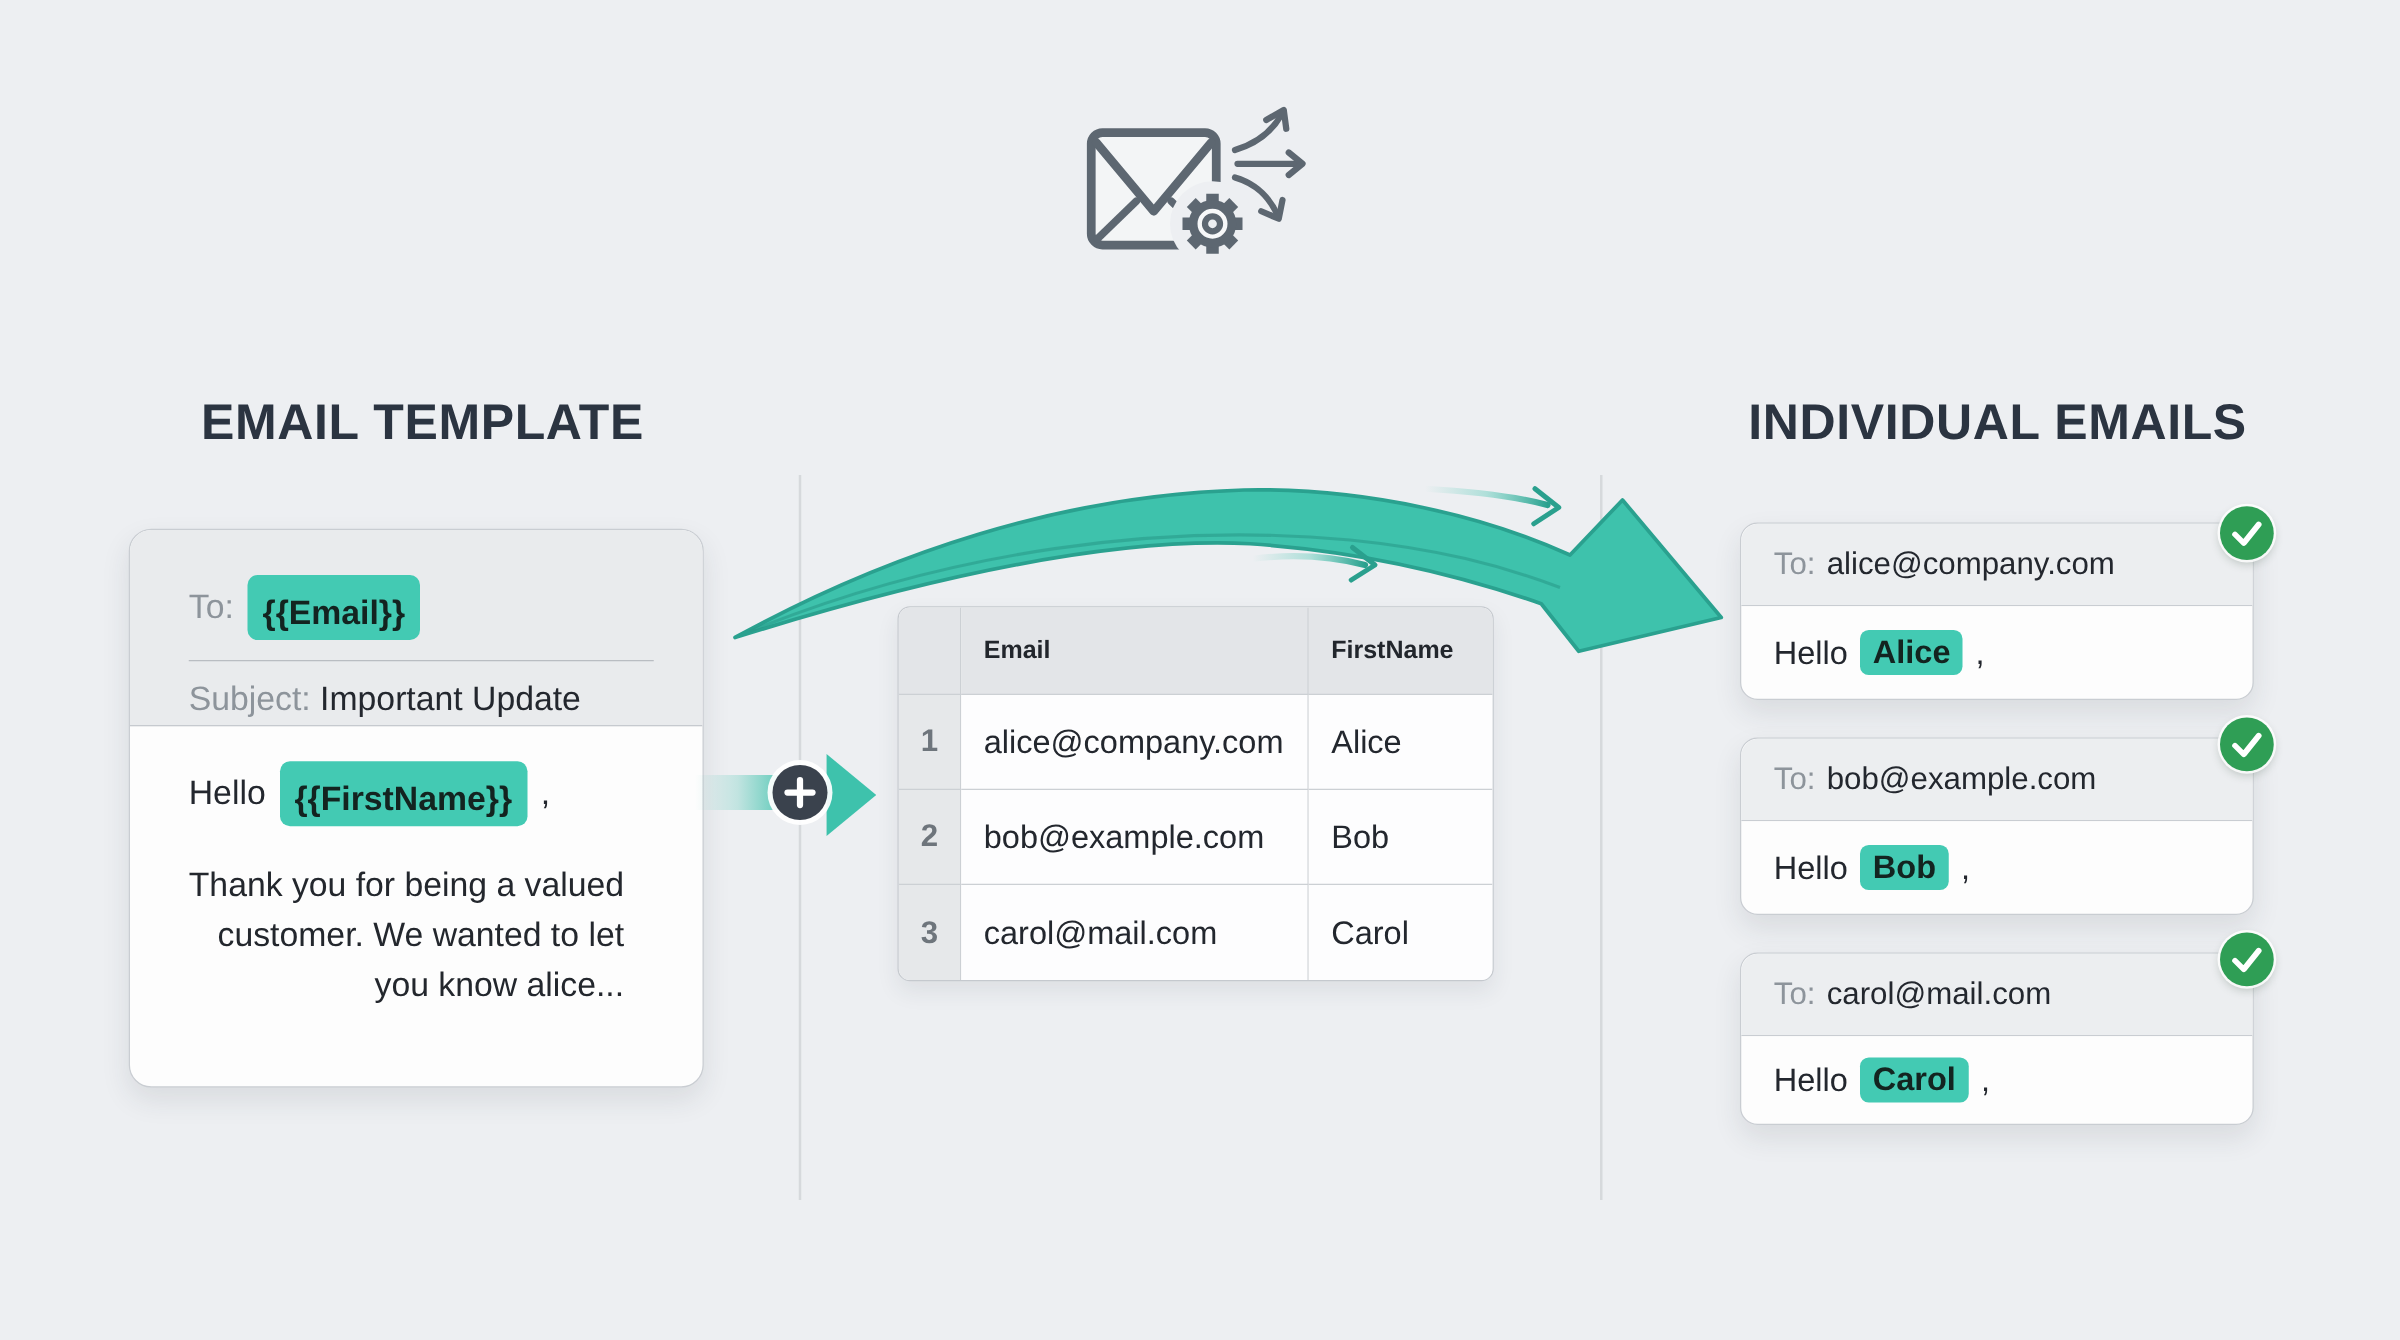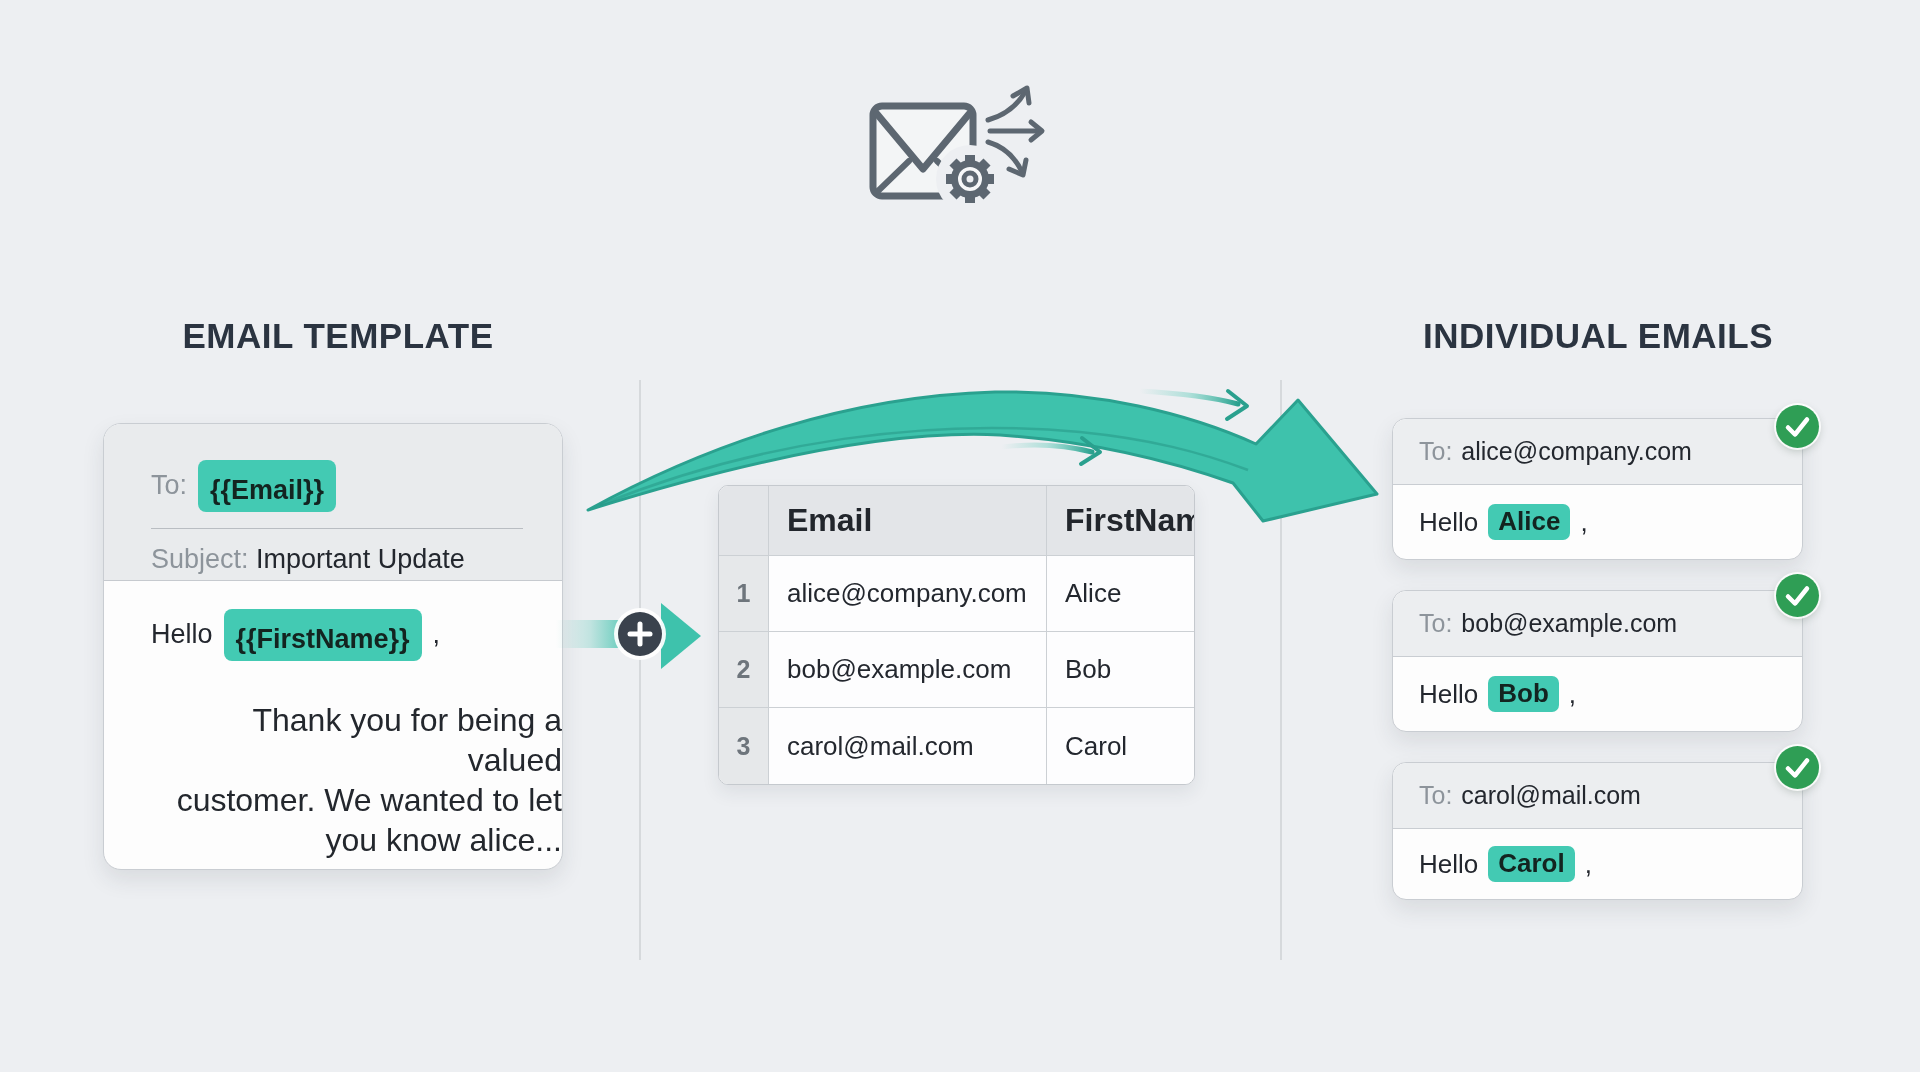--- a/index.html
+++ b/index.html
@@ -11,21 +11,21 @@
     color:#23272e;
   }
   
   .divider{position:absolute;top:380px;width:2px;height:580px;background:#d6d9dc;z-index:1;}
   .divider.left{left:639px;}
   .divider.right{left:1280px;}
 
   
   .col-title{
     position:absolute;top:316px;width:640px;text-align:center;
-    font-size:35px;font-weight:bold;letter-spacing:.5px;color:#2b3441;z-index:2;
+    font-size:40px;font-weight:bold;letter-spacing:.5px;color:#2b3441;z-index:2;
   }
   .col-title.t1{left:338px;transform:translateX(-50%);}
   .col-title.t2{left:957px;transform:translateX(-50%);}
   .col-title.t3{left:1598px;transform:translateX(-50%);}
 
   
   .card{
     position:absolute;background:#fdfdfd;border:1.5px solid #c9cdd2;
     box-shadow:0 10px 22px rgba(40,50,60,.10);z-index:2;text-align:right;
   }
@@ -35,21 +35,21 @@
   }
   .lbl{color:#8d949b;}
 
   
   .tpl{left:103px;top:423px;width:460px;height:447px;border-radius:18px;overflow:hidden;}
   .tpl-head{position:absolute;left:0;top:0;width:100%;height:157px;background:#e9ebed;border-bottom:1.5px solid #c6cacf;}
   .tpl-to{position:absolute;left:47px;top:36px;font-size:27px;display:flex;align-items:center;gap:11px;}
   .tpl-rule{position:absolute;left:47px;top:104px;width:372px;height:0;border-top:1.5px solid #b9bdc2;}
   .tpl-subject{position:absolute;left:47px;top:120px;font-size:27px;}
   .tpl-greet{position:absolute;left:47px;top:185px;font-size:27px;display:flex;align-items:center;gap:11px;}
-  .tpl-body{position:absolute;left:47px;top:276px;font-size:32px;line-height:40px;color:#23272d;}
+  .tpl-body{position:absolute;left:47px;top:264px;font-size:27px;line-height:40px;color:#23272d;}
 
   
   .merge-band{
     position:absolute;left:556px;top:620px;width:76px;height:28px;z-index:6;
     background:linear-gradient(90deg,rgba(62,194,172,0) 0%,rgba(62,194,172,.25) 45%,rgba(62,194,172,.9) 100%);
   }
   .merge-plus{
     position:absolute;left:618px;top:612px;width:44px;height:44px;border-radius:50%;
     background:#3a424d;z-index:7;box-shadow:0 0 0 4px rgba(255,255,255,.92);
     display:flex;align-items:center;justify-content:center;
@@ -64,21 +64,21 @@
   
   .rtable{
     position:absolute;left:718px;top:485px;width:477px;z-index:2;
     display:grid;grid-template-columns:50px 278px 147px;
     border:1.5px solid #c5c9ce;border-radius:10px;overflow:hidden;
     background:#fdfdfe;box-shadow:0 8px 18px rgba(40,50,60,.08);
   }
   .cell{display:flex;align-items:center;border-right:1.5px solid #ccd0d4;border-bottom:1.5px solid #ccd0d4;}
   .cell.cend{border-right:none;}
   .cell.rend{border-bottom:none;}
-  .cell.th{height:70px;background:#e3e5e8;font-weight:bold;font-size:32px;color:#22262c;padding-left:18px;}
+  .cell.th{height:70px;background:#e3e5e8;font-weight:bold;font-size:20px;color:#22262c;padding-left:18px;}
   .cell.num{height:76px;background:#e6e8ea;color:#6e757c;font-weight:bold;font-size:25px;justify-content:center;}
   .cell.val{height:76px;font-size:26px;padding-left:18px;background:#fdfdfe;}
   .cell.corner{height:70px;background:#e3e5e8;}
 
   
   .mail{left:1392px;width:411px;height:142px;border-radius:14px;}
   .mail.m1{top:418px;}
   .mail.m2{top:590px;}
   .mail.m3{top:762px;height:138px;}
   .mail-head{

